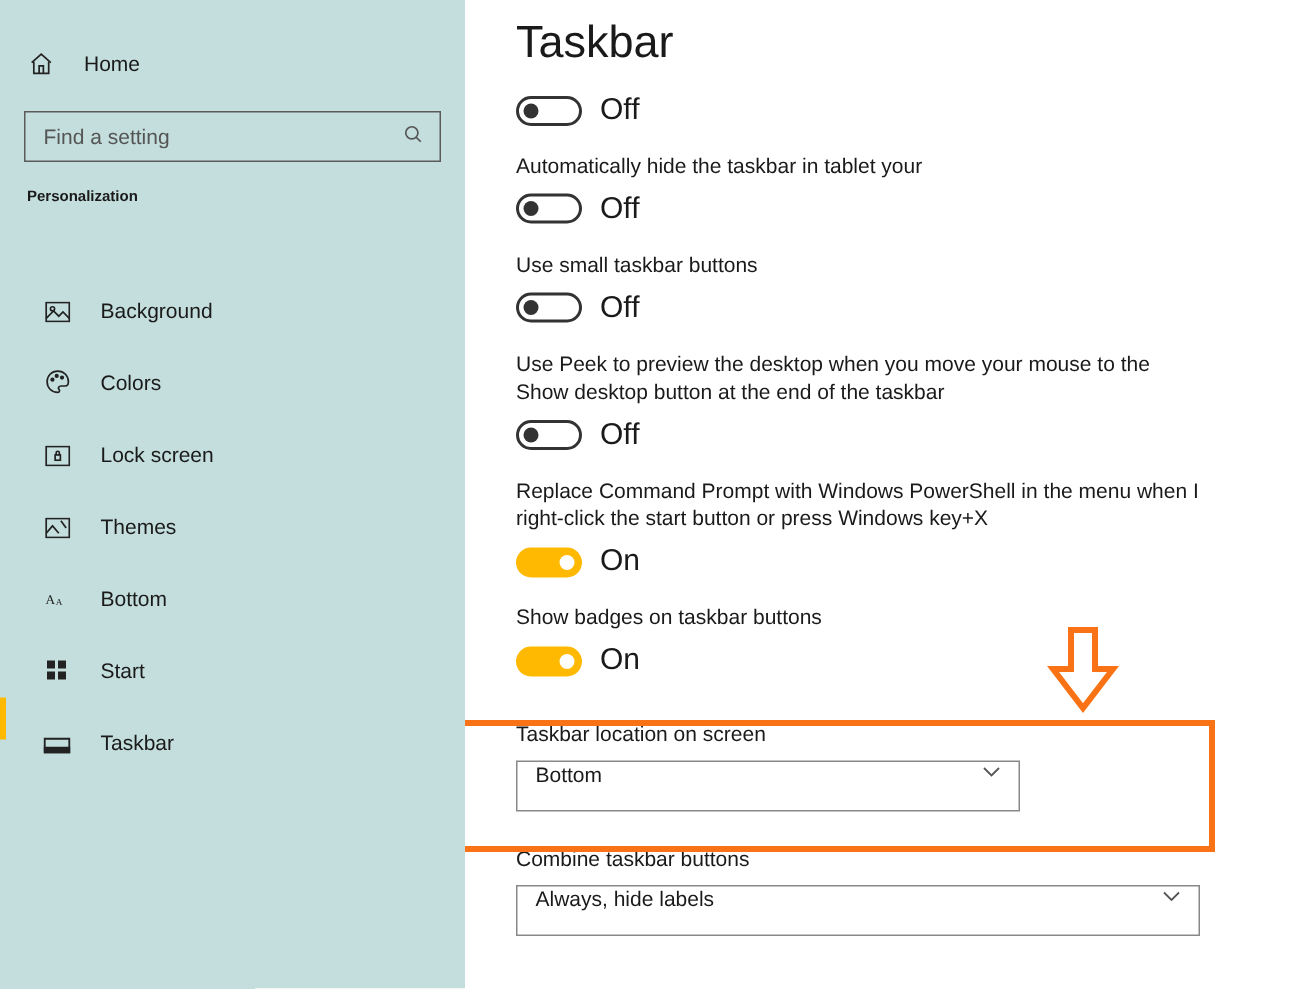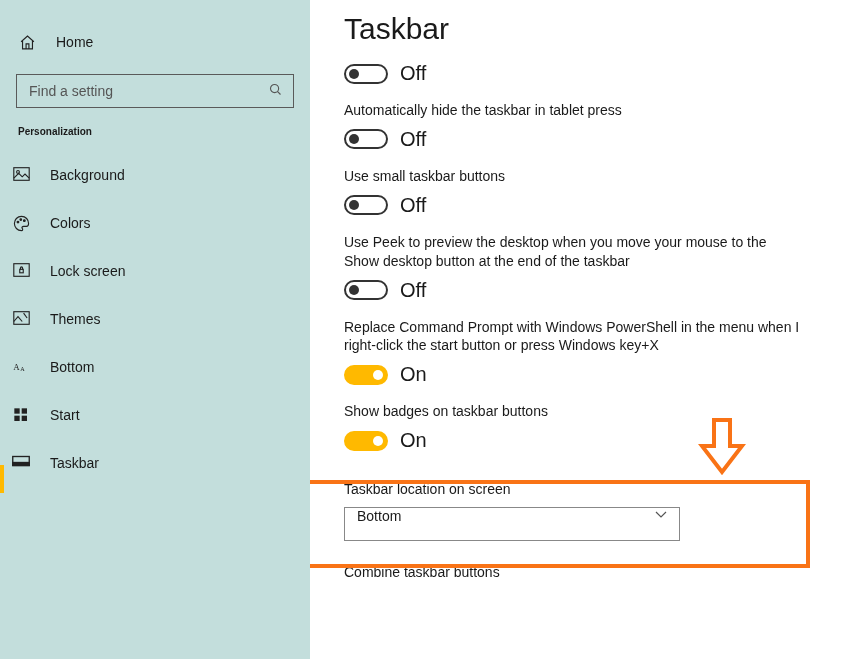--- a/index.html
+++ b/index.html
@@ -61,23 +61,23 @@
   .category-title {
     font-weight: 600;
     padding: 0 18px 10px 18px;
     font-size: 10px;
   }
   .nav {
     margin-top: 20px;
   }
   .nav-item {
     display: flex;
-    align-items: flex-start;
+    align-items: flex-end;
     gap: 20px;
-    padding: 0 12px;
+    padding: 0 29px;
     height: 48px;
     cursor: pointer;
     position: relative;
   }
   .nav-item.active::before {
     content: "";
     position: absolute;
     left: 0;
     top: 10px;
     bottom: 10px;
@@ -278,21 +278,21 @@
     <div class="setting">
       <div class="toggle-row">
         <div class="toggle off">
             <div class="knob"></div>
           </div>
         <span class="toggle-state">Off</span>
       </div>
     </div>
 
     <div class="setting">
-      <div class="setting-label">Automatically hide the taskbar in tablet press</div>
+      <div class="setting-label">Automatically hide the taskbar in tablet your</div>
       <div class="toggle-row">
         <div class="toggle off">
             <div class="knob"></div>
           </div>
         <span class="toggle-state">Off</span>
       </div>
     </div>
 
     <div class="setting">
       <div class="setting-label">Use small taskbar buttons</div>
@@ -341,20 +341,28 @@
         <span class="chev">
           <svg width="12" height="8" viewBox="0 0 12 8" fill="none" stroke="#555" stroke-width="1.2">
               <path d="M1 1 L6 6 L11 1"></path>
             </svg>
         </span>
       </div>
     </div>
 
     <div class="setting" style="margin-top:22px;">
       <div class="setting-label">Combine taskbar buttons</div>
+      <div class="dropdown wide">
+        <span>Always, hide labels</span>
+        <span class="chev">
+          <svg width="12" height="8" viewBox="0 0 12 8" fill="none" stroke="#555" stroke-width="1.2">
+              <path d="M1 1 L6 6 L11 1"></path>
+            </svg>
+        </span>
+      </div>
     </div>
 
     <div class="highlight-box" style="left:-4px; top:480px; width:504px; height:88px;"></div>
 
     <div class="arrow-down" style="left:388px; top:418px;">
       <svg width="48" height="58" viewBox="0 0 48 58" fill="none" stroke="#f97316" stroke-width="4">
         <path d="M16 2 H32 V28 H44 L24 54 L4 28 H16 Z" stroke-linejoin="miter"></path>
       </svg>
     </div>
 

